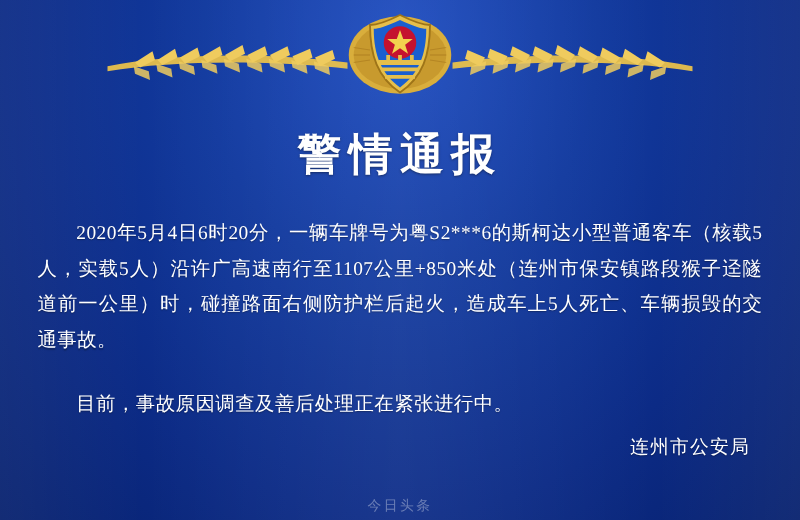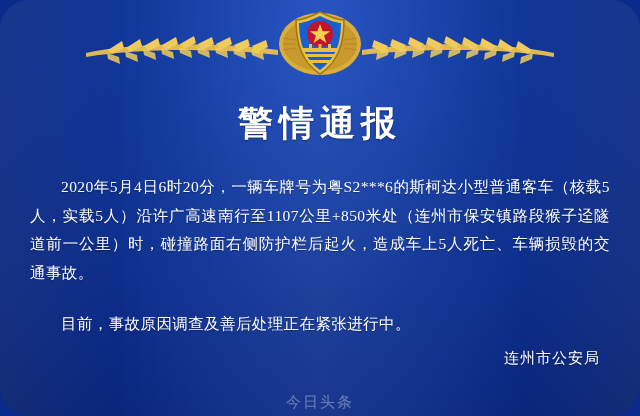--- a/index.html
+++ b/index.html
@@ -13,21 +13,20 @@
     font-family: "Liberation Serif", "DejaVu Serif", serif;
     background: #0a2a8c;
   }
   .poster {
     position: relative;
     width: 640px;
     height: 416px;
     background:
       radial-gradient(ellipse at 50% 8%, #1c4bc0 0%, #123a9f 35%, #0c2b86 70%, #07216e 100%);
     overflow: hidden;
-    border-radius: 29px;
   }
   
   .sheen {
     position: absolute;
     top: 0; left: 0; right: 0; bottom: 0;
     background: linear-gradient(90deg,
       rgba(255,255,255,0.05) 0%,
       rgba(255,255,255,0.0) 18%,
       rgba(255,255,255,0.06) 50%,
       rgba(255,255,255,0.0) 82%,
@@ -93,21 +92,21 @@
     text-shadow: 0 1px 1px rgba(0,0,0,0.35);
   }
   .sign-line { display: block; }
 
   .watermark {
     position: absolute;
     left: 50%;
     bottom: 4px;
     transform: translateX(-50%);
     color: rgba(255,255,255,0.35);
-    font-size: 15px;
+    font-size: 11px;
     letter-spacing: 2px;
     font-family: Liberation Mono, monospace;
   }
 </style>
 </head>
 <body>
 
 <div class="poster">
   <div class="sheen"></div>
 

